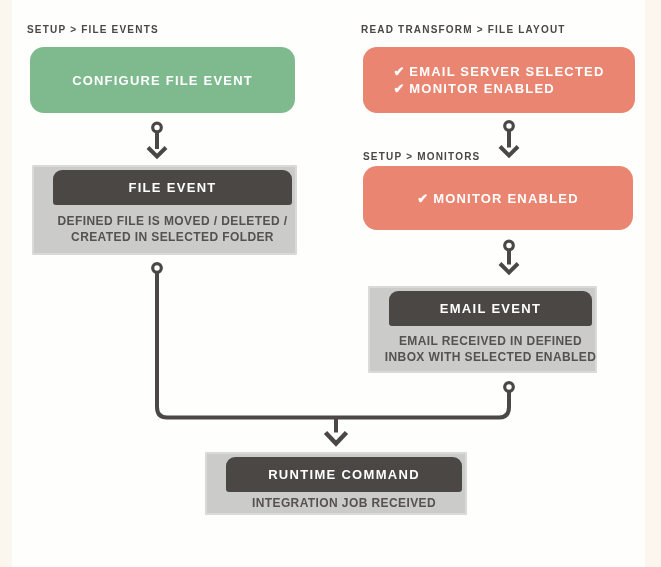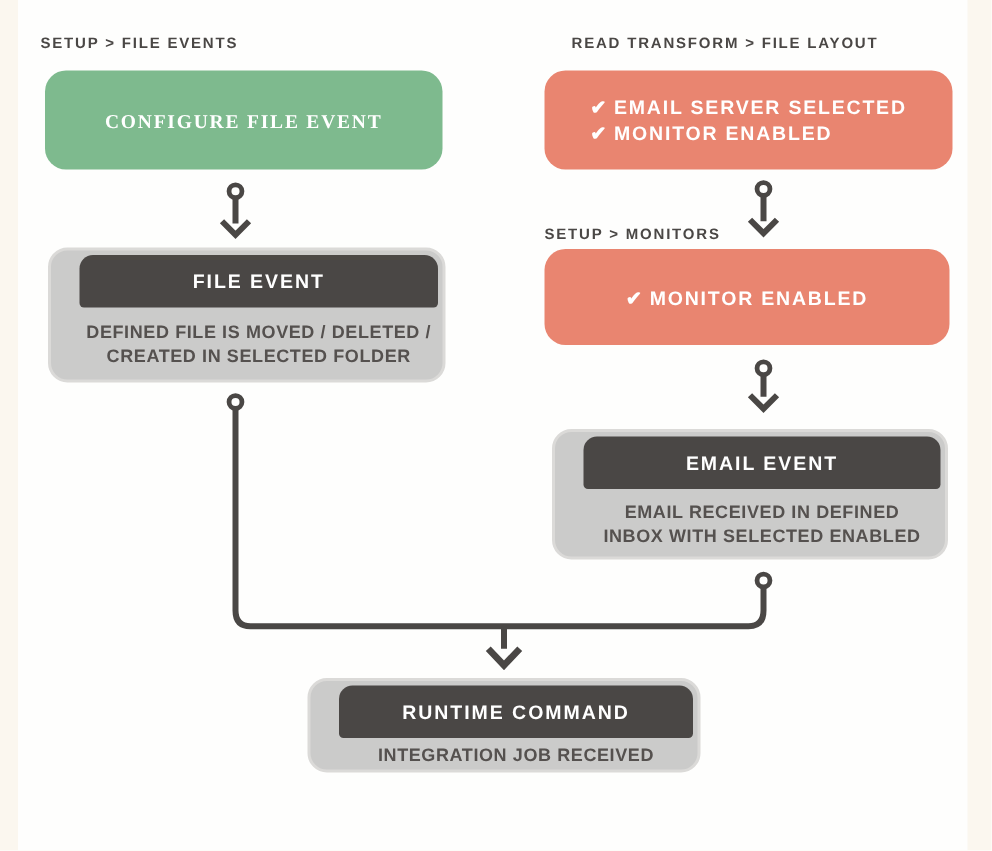--- a/index.html
+++ b/index.html
@@ -24,45 +24,45 @@
     width: 661px; height: 567px;
   }
   .breadcrumb {
     position: absolute;
     font-size: 10px; font-weight: bold;
     letter-spacing: 1.2px;
     color: #4a4745;
     white-space: nowrap;
   }
   .bc-1 { left: 27px;  top: 24px; }
-  .bc-2 { left: 381px; top: 24px; }
+  .bc-2 { left: 361px; top: 24px; }
   .bc-3 { left: 363px; top: 151px; }
 
   .action-box {
     position: absolute;
     border-radius: 14px;
     display: flex; flex-direction: column;
     align-items: center; justify-content: center;
     color: #ffffff;
     font-size: 13px; font-weight: bold;
     letter-spacing: 1.2px; line-height: 17px;
     text-align: center;
   }
-  .green-box  { left: 30px;  top: 47px;  width: 265px; height: 66px; background: #7eba8e; font-family: Liberation Serif, serif; }
+  .green-box  { left: 30px;  top: 47px;  width: 265px; height: 66px; background: #7eba8e; }
   .salmon-1   { left: 363px; top: 47px;  width: 272px; height: 66px; background: #e98570; align-items: center; }
   .salmon-2   { left: 363px; top: 166px; width: 270px; height: 64px; background: #e98570; }
   .check-list { display: inline-block; text-align: left; }
   .check-row  { white-space: nowrap; }
   .check-glyph { margin-right: 5px; letter-spacing: 0; }
 
   .event-box {
     position: absolute;
     background: #cbcbca;
     border: 2px solid #dbdad8;
-    border-radius: 13px;
+    border-radius: 1px;
     padding: 3px 3px 0 19px;
     box-sizing: border-box;
     display: flex; flex-direction: column;
   }
   .event-box .hdr {
     background: #4a4745;
     border-radius: 9px 9px 3px 3px;
     color: #ffffff;
     font-size: 13px; font-weight: bold;
     letter-spacing: 1.3px;
@@ -75,21 +75,21 @@
     flex: 1 1 auto;
     display: flex; flex-direction: column;
     align-items: center; justify-content: center;
     color: #55514f;
     font-size: 12px; font-weight: bold;
     letter-spacing: 0.4px; line-height: 16px;
     text-align: center;
     white-space: nowrap;
   }
   .file-event-box  { left: 32px;  top: 165px; width: 265px; height: 90px; }
-  .email-event-box { left: 368px; top: 286px; width: 264px; height: 87px; }
+  .email-event-box { left: 368px; top: 286px; width: 229px; height: 87px; }
   .runtime-box     { left: 205px; top: 452px; width: 262px; height: 63px; }
 </style>
 </head>
 <body>
 
 <div class="canvas">
   <div class="panel"></div>
 
   <svg class="connectors" viewBox="0 0 661 567">
 

